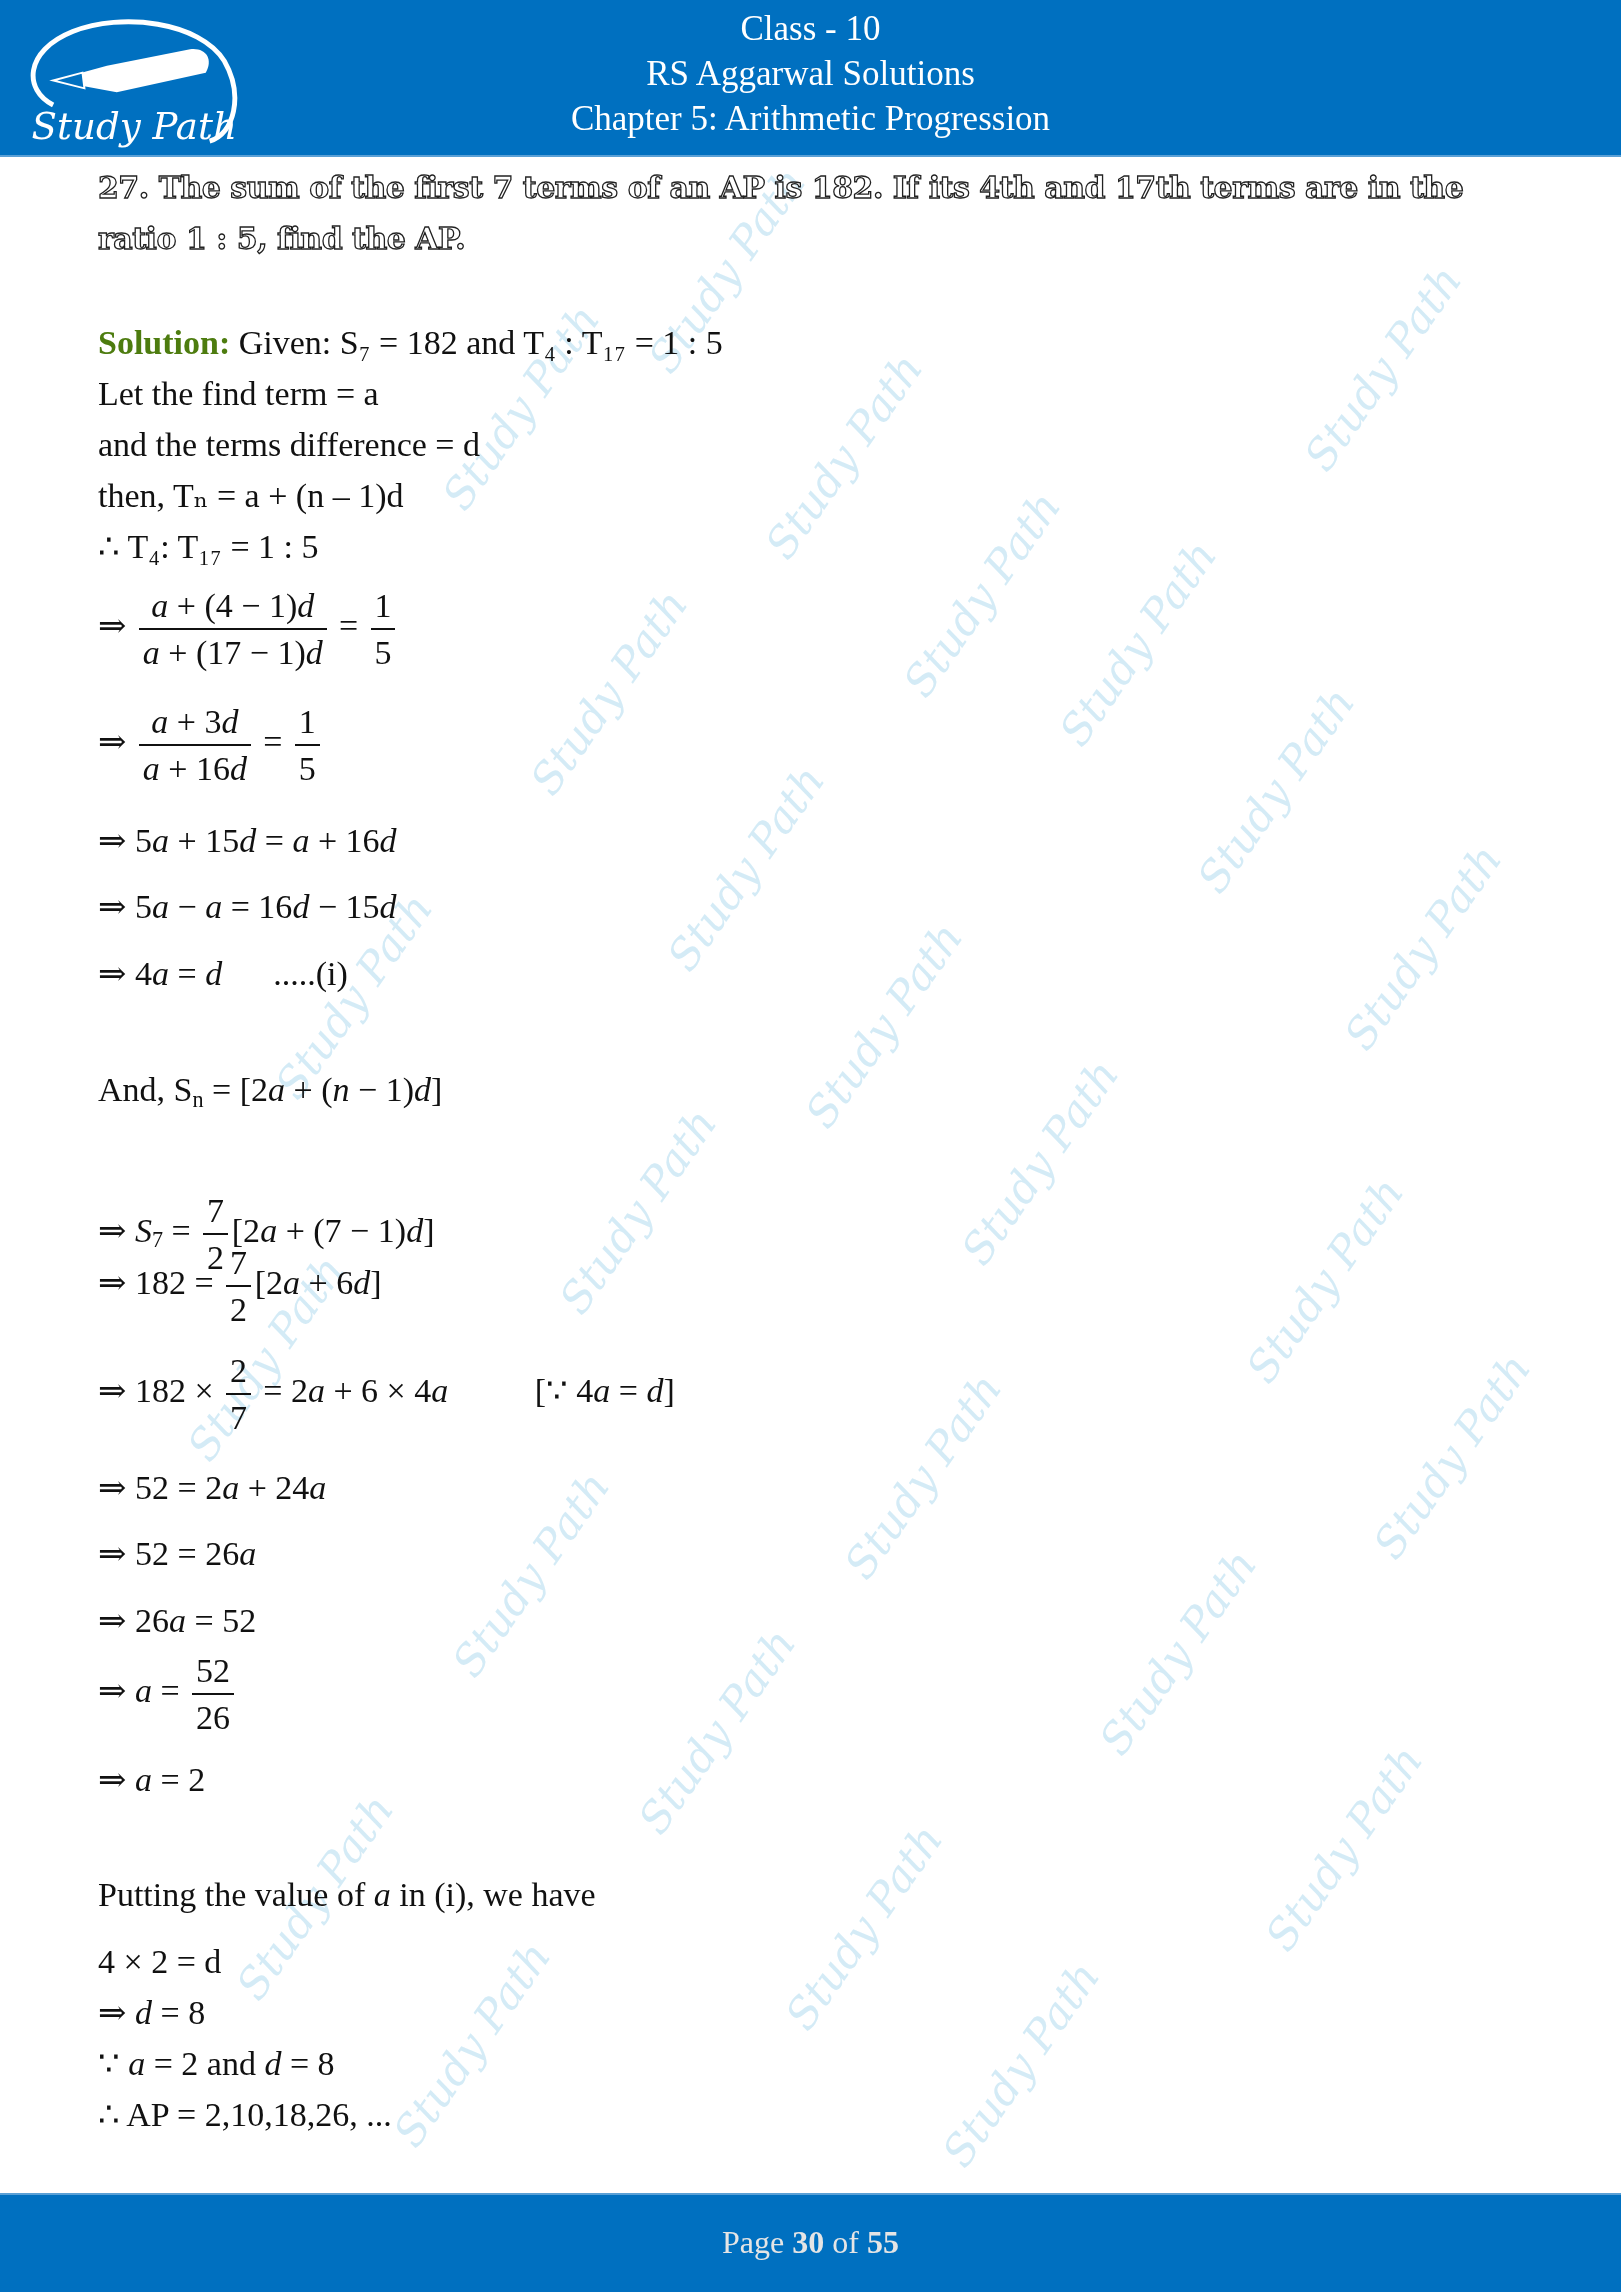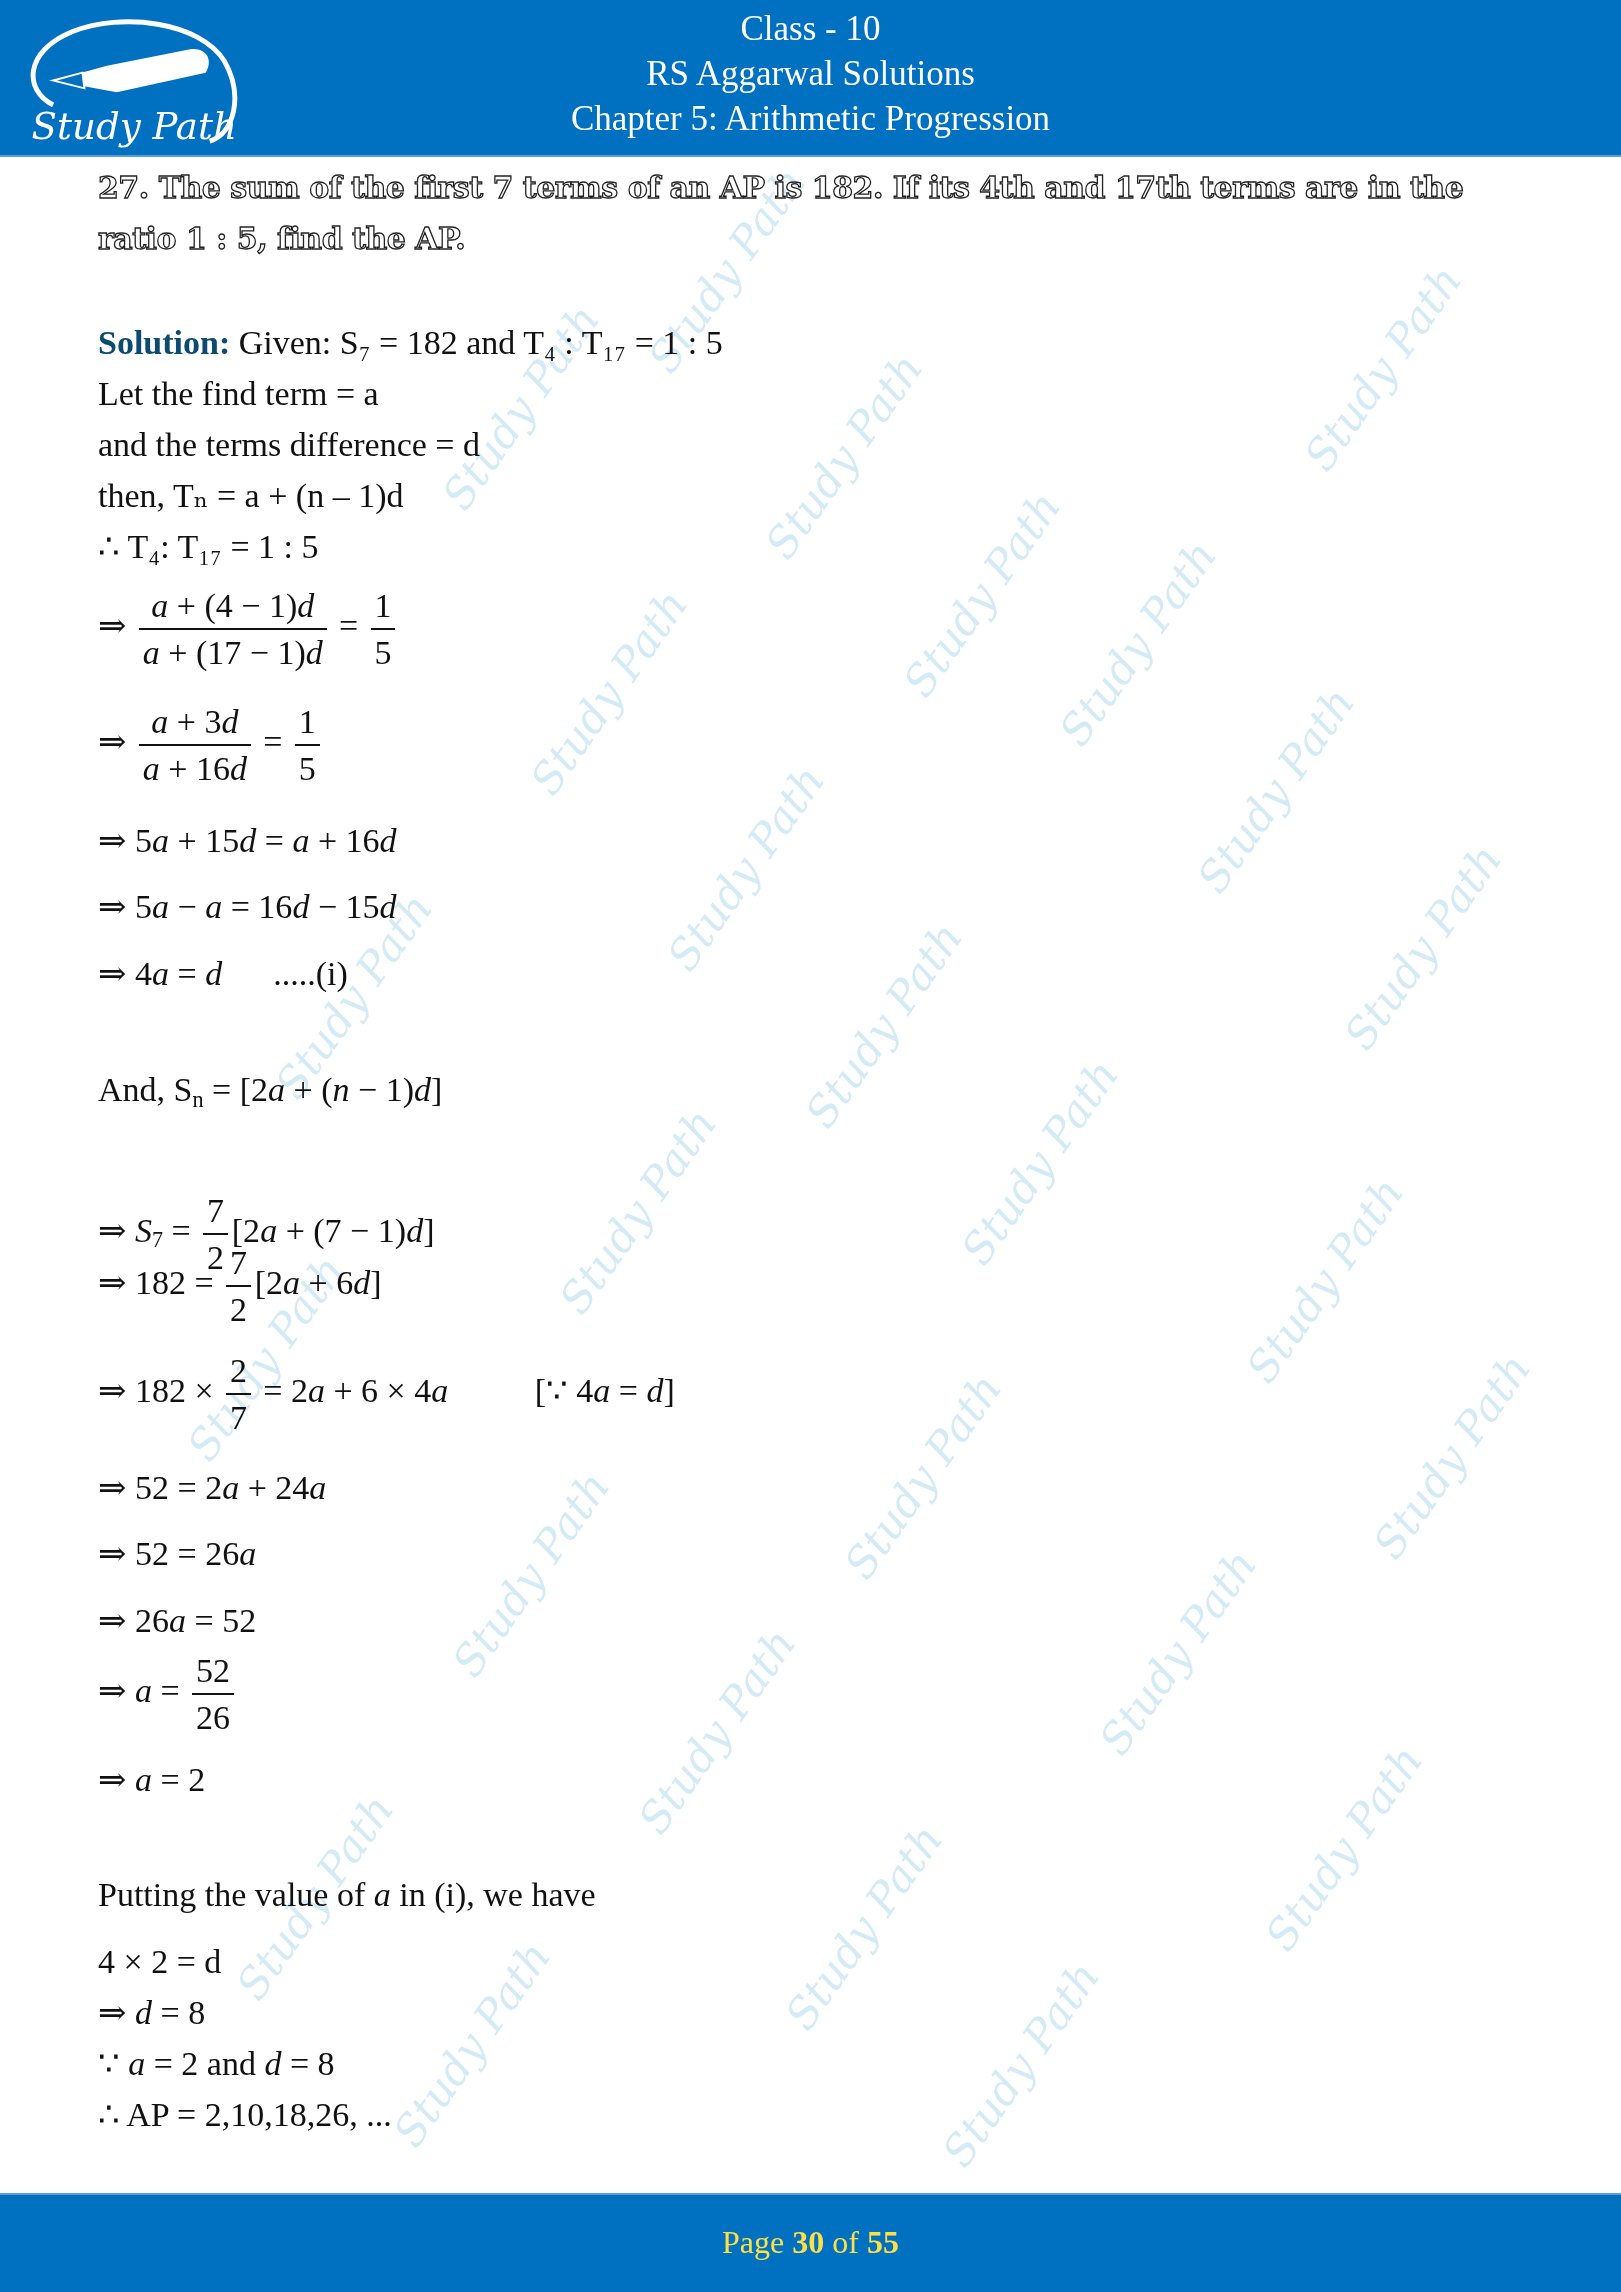--- a/index.html
+++ b/index.html
@@ -17,38 +17,38 @@
   .header-titles {
     position: absolute; left: 0; right: 0; top: 5.9px; text-align: center; color: #fff;
     font-family: "Liberation Serif", serif; font-size: 35px; line-height: 45px;
   }
   .footer {
     position: absolute; left: 0; top: 2193px; width: 1621px; height: 100px;
     background: #0070c0; border-top: 2.9px solid #5aa0d6;
   }
   .footer-text {
     position: absolute; left: 0; right: 0; top: 29px; text-align: center;
-    color: #fde047; font-size: 32px; font-family: "Liberation Serif", serif;
+    color: #e5e5e5; font-size: 32px; font-family: "Liberation Serif", serif;
   }
   .footer-text b { font-weight: bold; }
 
   .watermarks { position: absolute; left: 0; top: 157px; width: 1621px; height: 2034px; pointer-events: none; }
   .wm {
     position: absolute; color: #cde8f5; font-family: "DejaVu Serif", serif; font-style: italic;
     font-size: 43px; transform: rotate(-55deg); white-space: nowrap; opacity: 0.85;
   }
 
   .content { position: absolute; left: 98px; top: 162px; width: 1451px; font-size: 33px; }
   .question {
     position: absolute; left: 0; top: 0; width: 1441px;
     font-family: "DejaVu Serif", serif; font-weight: bold; font-size: 30px; line-height: 51px;
     color: #fff; -webkit-text-stroke: 1.3px #222; letter-spacing: -0.5px;
   }
   .line { position: absolute; left: 0; white-space: nowrap; font-size: 34px; line-height: 43px; }
-  .sol-label { color: #0c4a6e; font-weight: bold; }
+  .sol-label { color: #4d7c0f; font-weight: bold; }
   sub { font-size: 0.65em; vertical-align: -0.25em; }
   .frac { display: inline-block; vertical-align: middle; text-align: center; margin: 0 3.9px; }
   .frac > span { display: block; padding: 0 3.9px; line-height: 45px; }
   .frac > span.num { border-bottom: 2.9px solid #111; }
 </style>
 </head>
 <body>
 
 <div class="header">
   <svg class="logo" viewBox="0 0 230 140">

